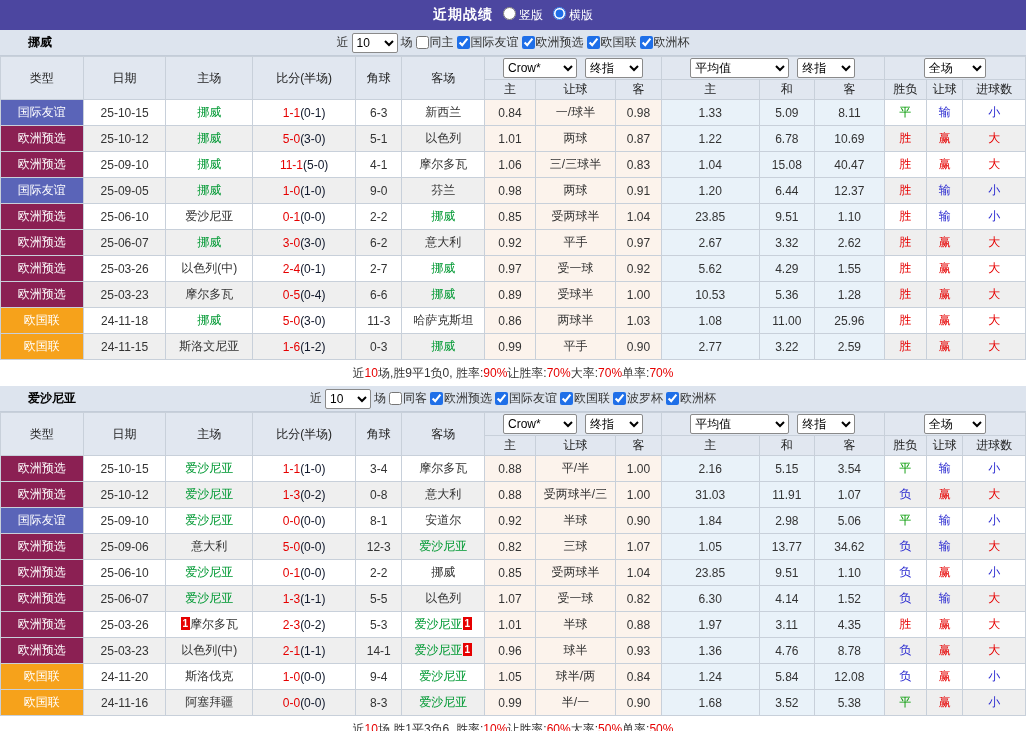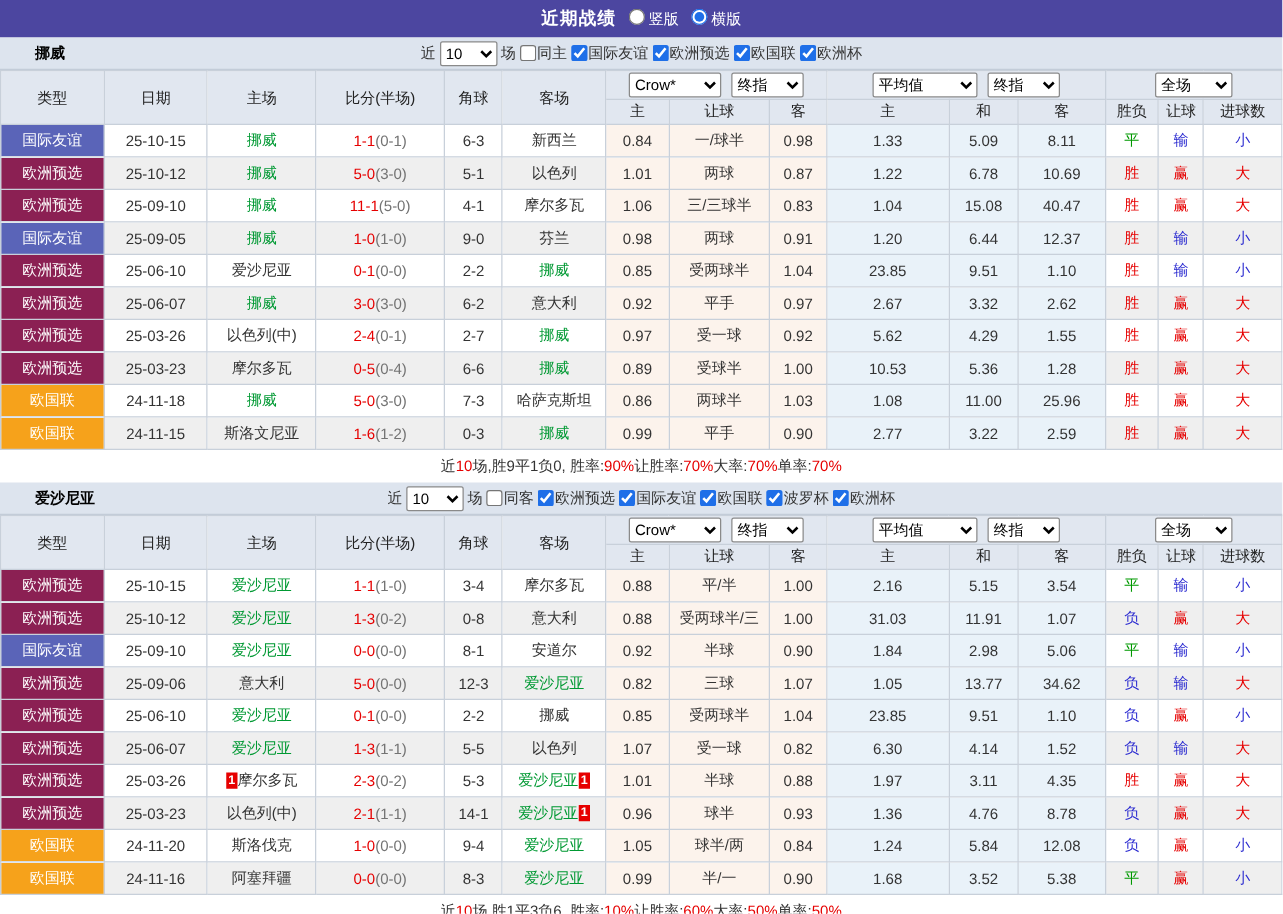--- a/index.html
+++ b/index.html
@@ -23,41 +23,41 @@
   }
   .team-name { position: absolute; left: 28px; font-weight: bold; color: #000; }
   .filter-center { display: flex; align-items: center; gap: 3px; }
   select {
     font-family: inherit; font-size: 12px; height: 20px;
     border: 1px solid #8a8a8a; background: #fff; border-radius: 2px;
   }
   .count-select { width: 46px; }
   .sel-crow { width: 74px; }
   .sel-mid  { width: 58px; }
-  .sel-avg  { width: 84px; }
+  .sel-avg  { width: 99px; }
   .sel-scope{ width: 62px; }
   .chk { display: inline-flex; align-items: center; cursor: pointer; }
   .chk input { width: 13px; height: 13px; accent-color: #1f6fe8; margin: 0 1px 0 0; }
 
   table.results { width: 1026px; border-collapse: collapse; table-layout: fixed; }
   .results th, .results td {
     border: 1px solid #c8d0da; text-align: center; padding: 0;
     overflow: hidden; white-space: nowrap; font-weight: normal;
   }
   .results thead th { background: #e1e7f0; height: 20px; color: #222; }
   .results thead .hgroup { padding: 1px 0; }
   .results tbody td { height: 26px; }
   .type-cell { color: #fff; font-weight: bold; }
   .c-plain { background: #fff; }
   tr.alt .c-plain { background: #efefef; }
   .c-crow { background: #fcf3ec; }
   .c-avg  { background: #e9f2f9; }
   .hl { color: #009933; }
   .score { color: #e60000; margin-top: 48px; }
-  .half { color: #737373; }
+  .half { color: #0f172a; }
   .card {
     display: inline-block; background: #e60000; color: #fff;
     font-size: 10px; line-height: 13px; padding: 0 2px; font-weight: bold;
     vertical-align: 1px;
   }
   .summary { height: 26px; display: flex; align-items: center; justify-content: center; color: #333; }
   .summary .red { color: #e60000; }
   .hgroup .gap { display: inline-block; width: 8px; }
 </style>
 </head>
@@ -282,21 +282,21 @@
             <td class="c-avg">1.28</td>
             <td class="c-plain" style="color: rgb(230, 0, 0);">胜</td>
             <td class="c-plain" style="color: rgb(230, 0, 0);">赢</td>
             <td class="c-plain" style="color: rgb(230, 0, 0);">大</td>
           </tr>
           <tr>
             <td class="type-cell" style="background: rgb(246, 162, 27);">欧国联</td>
             <td class="c-plain">24-11-18</td>
             <td class="c-plain"><span class="hl">挪威</span></td>
             <td class="c-plain"><span class="score">5-0</span><span class="half">(3-0)</span></td>
-            <td class="c-plain">7-3</td>
+            <td class="c-plain">11-3</td>
             <td class="c-plain"><span>哈萨克斯坦</span></td>
             <td class="c-crow">0.86</td>
             <td class="c-crow">两球半</td>
             <td class="c-crow">1.03</td>
             <td class="c-avg">1.08</td>
             <td class="c-avg">11.00</td>
             <td class="c-avg">25.96</td>
             <td class="c-plain" style="color: rgb(230, 0, 0);">胜</td>
             <td class="c-plain" style="color: rgb(230, 0, 0);">赢</td>
             <td class="c-plain" style="color: rgb(230, 0, 0);">大</td>

